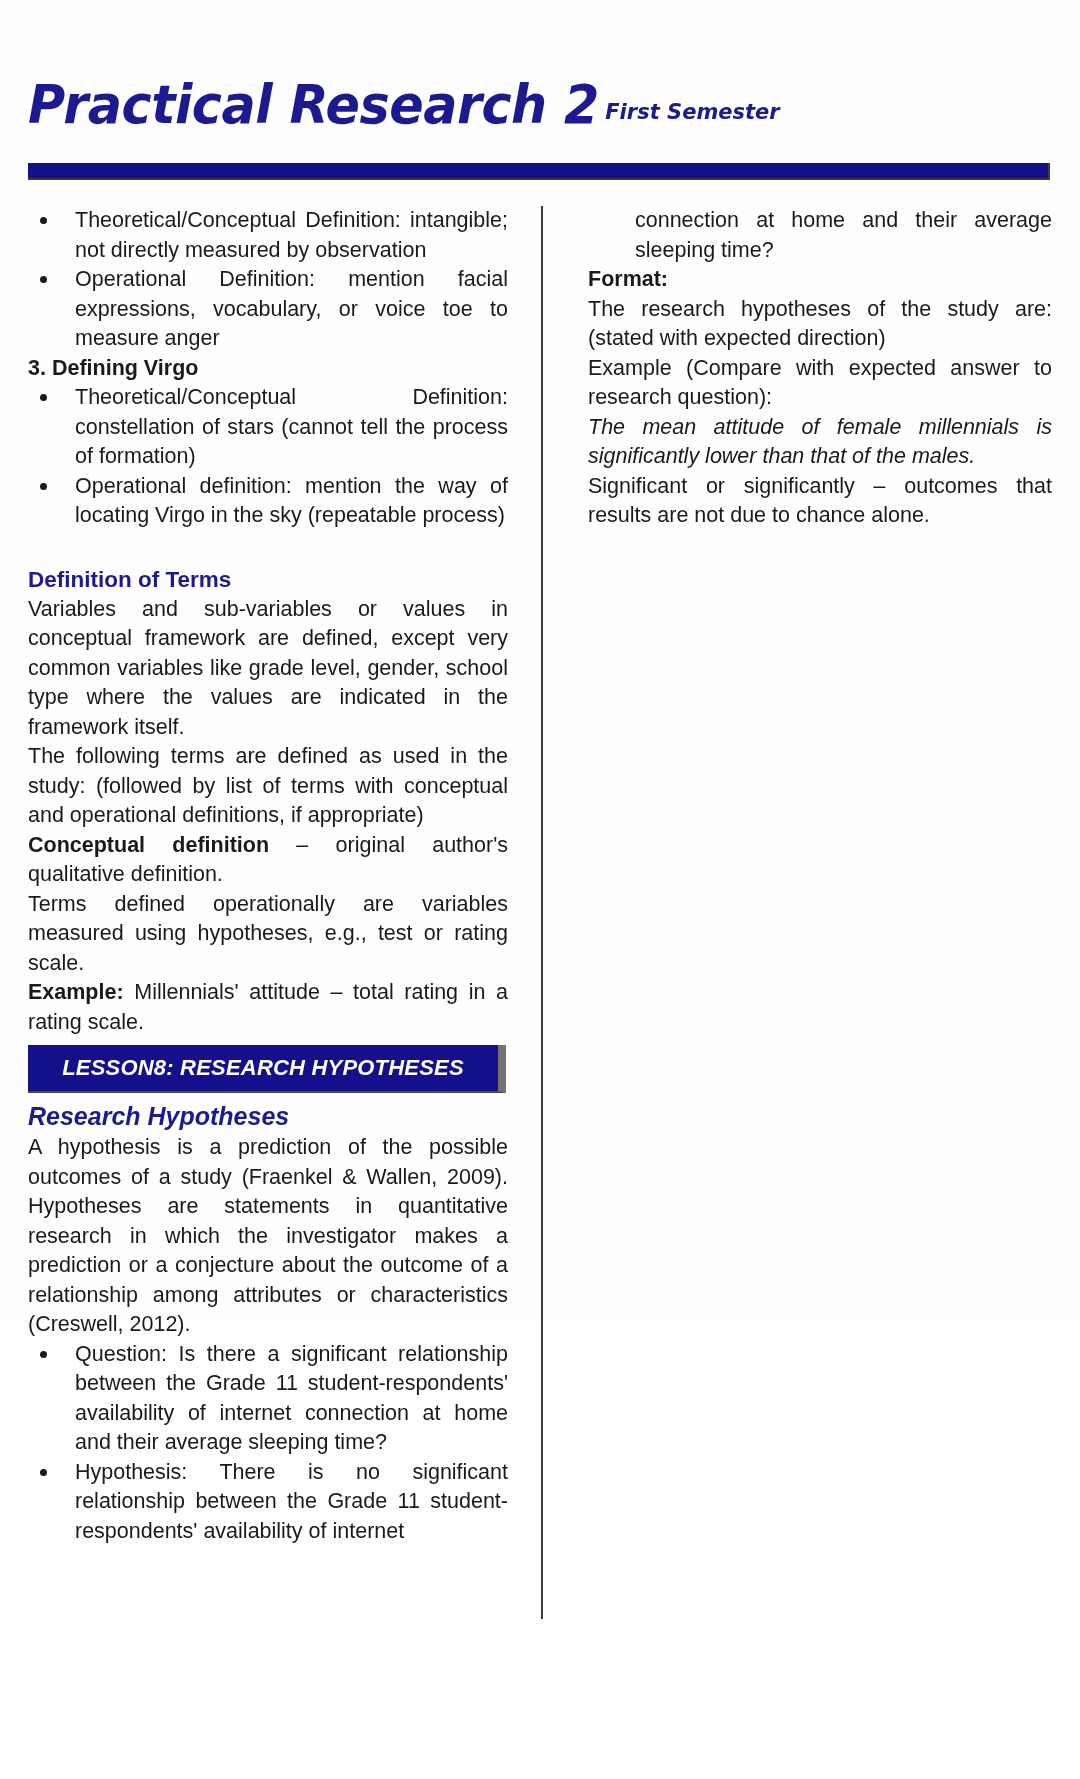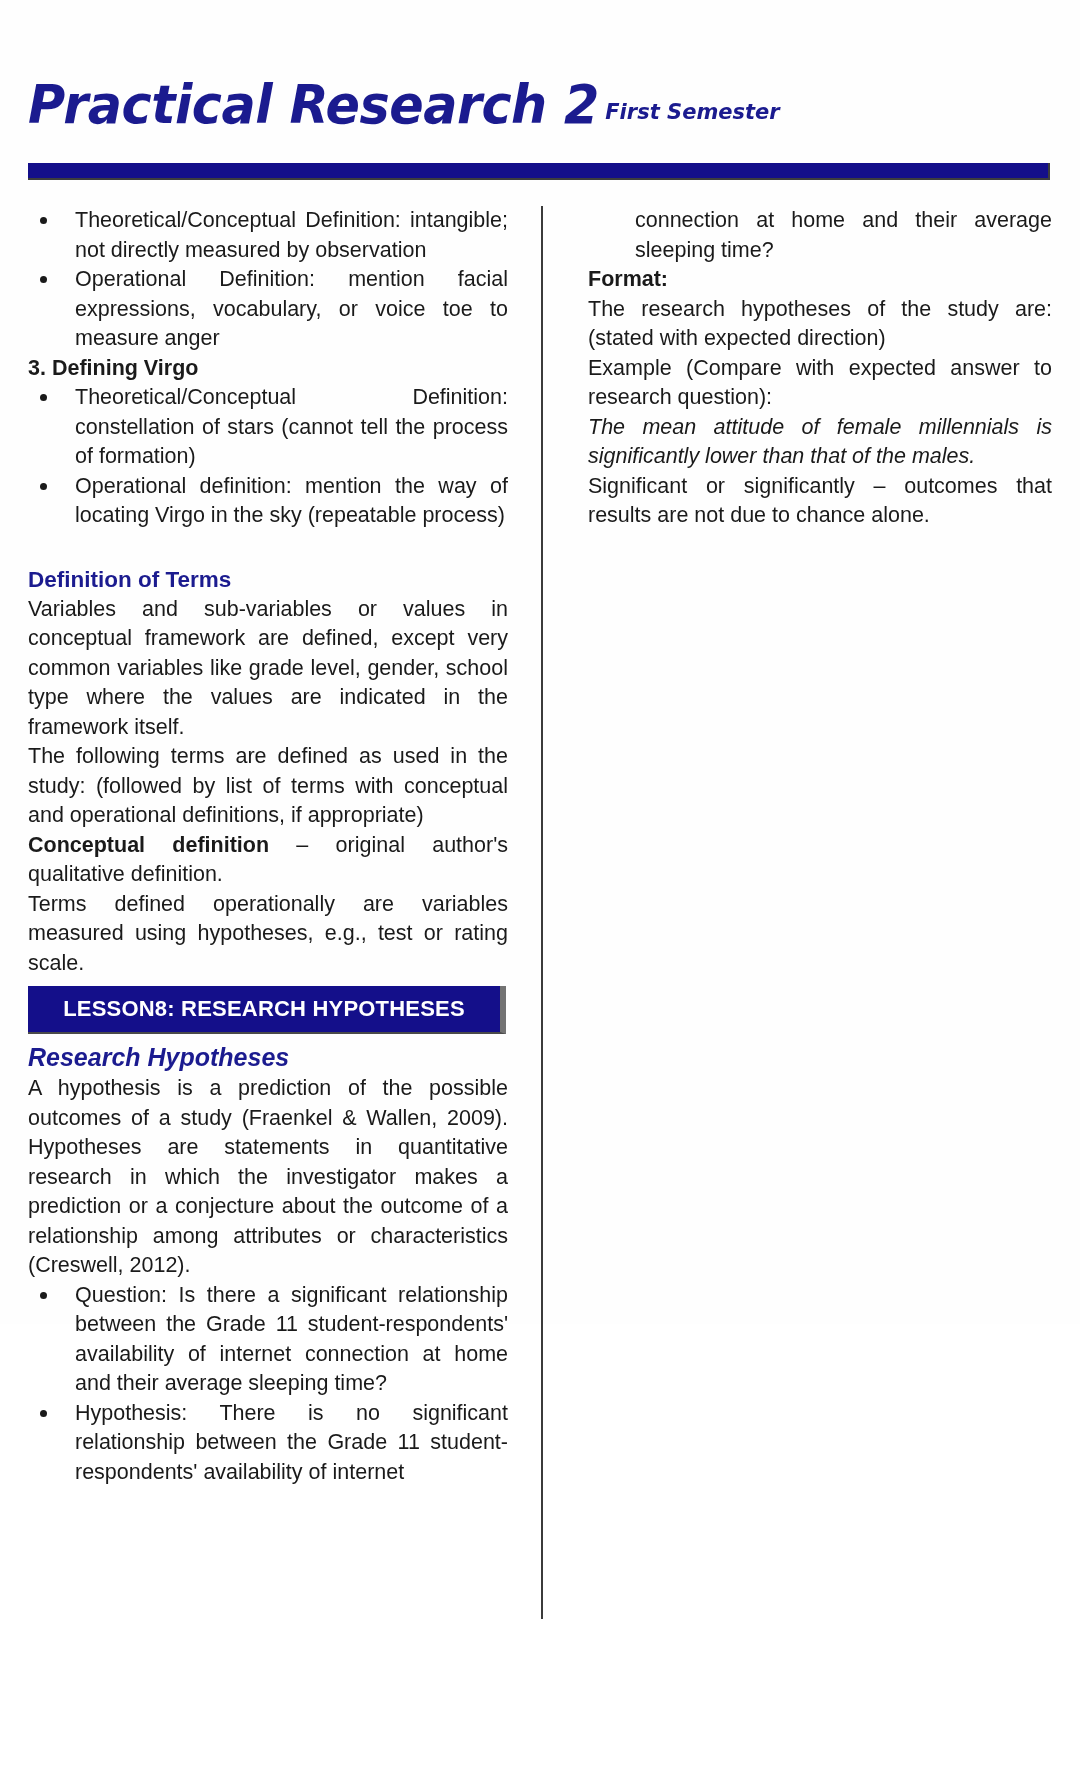--- a/index.html
+++ b/index.html
@@ -146,26 +146,27 @@
     line-height: 34px;
     margin: 0;
     font-family: "Liberation Sans", sans-serif;
   }
 
   .lesson-banner {
     margin: 8px 0 6px 0;
     width: 478px;
     height: 48px;
     background: #140f8a;
-    border-right: 6px solid #737373;
+    border-right: 8px solid #737373;
     border-bottom: 2px solid #4a4a4a;
     box-sizing: border-box;
     display: flex;
     align-items: center;
     justify-content: center;
+    font-style: italic;
   }
   .lesson-banner span {
     color: #ffffff;
     font-size: 22px;
     font-weight: 700;
     letter-spacing: 0.2px;
     font-family: "Liberation Sans", sans-serif;
     white-space: nowrap;
   }
   .sp-lg { height: 34px; }
@@ -215,20 +216,21 @@
 
       <div class="h-blue">Definition of Terms</div>
       <div class="tx">Variables and sub-variables or values in conceptual framework are defined, except very common variables like grade level, gender, school type where the values are indicated in the framework itself.</div>
 
       <div class="tx">The following terms are defined as used in the study: (followed by list of terms with conceptual and operational definitions, if appropriate)</div>
 
       <div class="tx"><span class="b">Conceptual definition</span><span> – original author's qualitative definition.</span></div>
 
       <div class="tx">Terms defined operationally are variables measured using hypotheses, e.g., test or rating scale.</div>
 
+      <div class="tx"><span class="b">Example:</span><span> Millennials' attitude – total rating in a rating scale.</span></div>
 
       <div class="lesson-banner">
         <span>LESSON8: RESEARCH HYPOTHESES</span>
       </div>
 
       <div class="h-blue-ital">Research Hypotheses</div>
       <div class="tx">A hypothesis is a prediction of the possible outcomes of a study (Fraenkel &amp; Wallen, 2009). Hypotheses are statements in quantitative research in which the investigator makes a prediction or a conjecture about the outcome of a relationship among attributes or characteristics (Creswell, 2012).</div>
 
       <ul class="bullets">
         <li>

